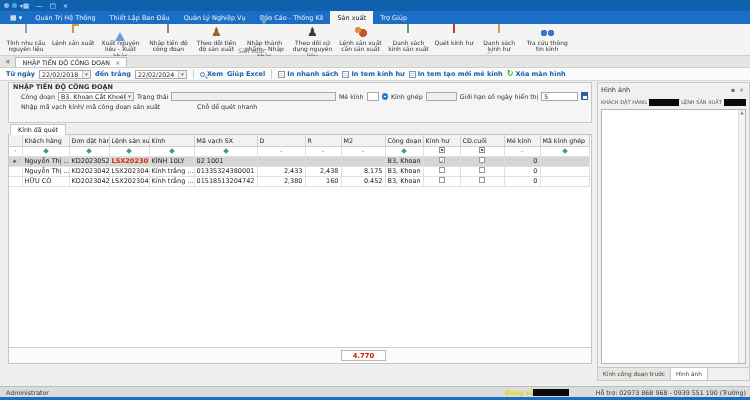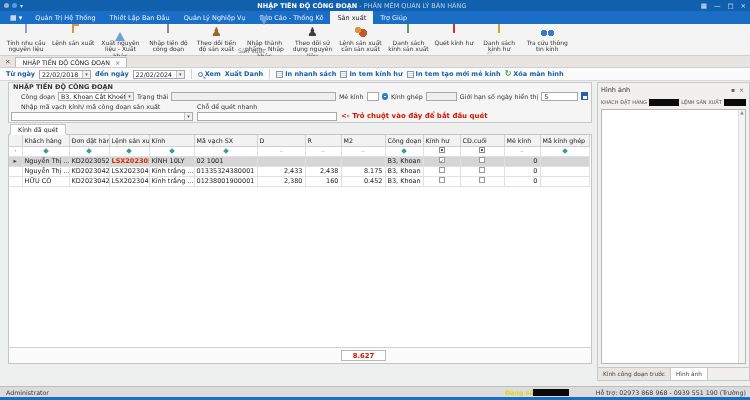--- a/index.html
+++ b/index.html
@@ -124,23 +124,20 @@
 </style>
 </head>
 <body>
 
 <div class="titlebar">
   <div class="qat">
     <span class="dot"></span>
     <span class="dot blue"></span>
     <span>▾</span>
   </div>
-  <div class="ttl">
-    <span class="main">NHẬP TIẾN ĐỘ CÔNG ĐOẠN</span><span class="suffix"> - PHẦN MỀM QUẢN LÝ BÁN HÀNG</span>
-  </div>
   <div class="wctl">
     <span>▦</span>
     <span>—</span>
     <span>□</span>
     <span>×</span>
   </div>
 </div>
 
 <div class="menubar">
   <span class="appbtn">▦ ▾</span>
@@ -214,32 +211,32 @@
     <span class="x">×</span>
   </span>
 </div>
 
 <div class="toolbar">
   <span class="tlabel">Từ ngày</span>
   <span class="datebox">
       <span>22/02/2018</span>
       <span class="dd">▾</span>
     </span>
-  <span class="tlabel">đến ngày</span>
+  <span class="tlabel">đến trắng</span>
   <span class="datebox">
       <span>22/02/2024</span>
       <span class="dd">▾</span>
     </span>
   <span class="tsep"></span>
   <span class="tbtn">
       <span class="mag"></span>
       <span>Xem</span>
     </span>
   <span class="tbtn">
-      <span>Xuất Danh</span>
+      <span>Giúp Excel</span>
     </span>
   <span class="tsep"></span>
   <span class="tbtn">
       <span class="mico"></span>
       <span>In nhanh sách</span>
     </span>
   <span class="tbtn">
       <span class="mico"></span>
       <span>In tem kính hư</span>
     </span>
@@ -278,30 +275,20 @@
             <span></span>
           </span>
         <span class="flabel">Giới hạn số ngày hiển thị</span>
         <span class="fld" style="width:40px;">
             <span>5</span>
           </span>
         <span class="floppy"></span>
       </div>
       <span class="flabels2">Nhập mã vạch kính/ mã công đoạn sản xuất</span>
       <span class="flabels2b">Chỗ để quét nhanh</span>
-      <div class="frow3">
-        <span class="fld" style="width:182px;">
-            <span></span>
-            <span class="dd">▾</span>
-          </span>
-        <span class="fld" style="width:140px;">
-            <span></span>
-          </span>
-        <span class="redhint">&lt;- Trỏ chuột vào đây để bắt đầu quét</span>
-      </div>
     </div>
 
     <span class="gridtab">Kính đã quét</span>
     <div class="gridbox">
       <table class="grid">
         <colgroup>
           <col style="width:13px">
             <col style="width:47px">
             <col style="width:40px">
             <col style="width:40px">
@@ -380,34 +367,34 @@
           <td class="ctr"><span class="cb"></span></td>
           <td class="num">0</td>
           <td></td>
         </tr>
         <tr>
           <td class="rowind"></td>
           <td>HỮU CÓ</td>
           <td>KD20230424-0...</td>
           <td>LSX20230424-0...</td>
           <td>Kính trắng ...</td>
-          <td>01238001900001</td>
+          <td>01518513204742</td>
           <td class="num">2,380</td>
           <td class="num">160</td>
           <td class="num">0.452</td>
           <td>B3, Khoan ...</td>
           <td class="ctr"><span class="cb"></span></td>
           <td class="ctr"><span class="cb"></span></td>
           <td class="num">0</td>
           <td></td>
         </tr>
       </tbody>
         </table>
       <div class="gridfooter">
-        <span class="sumbox">8.627</span>
+        <span class="sumbox">4.770</span>
       </div>
     </div>
   </div>
 
   <div class="rpanel">
     <div class="rphead">
       <span>Hình ảnh</span>
       <span class="sp"></span>
       <span class="rpicon">▪</span>
       <span class="rpicon">×</span>

